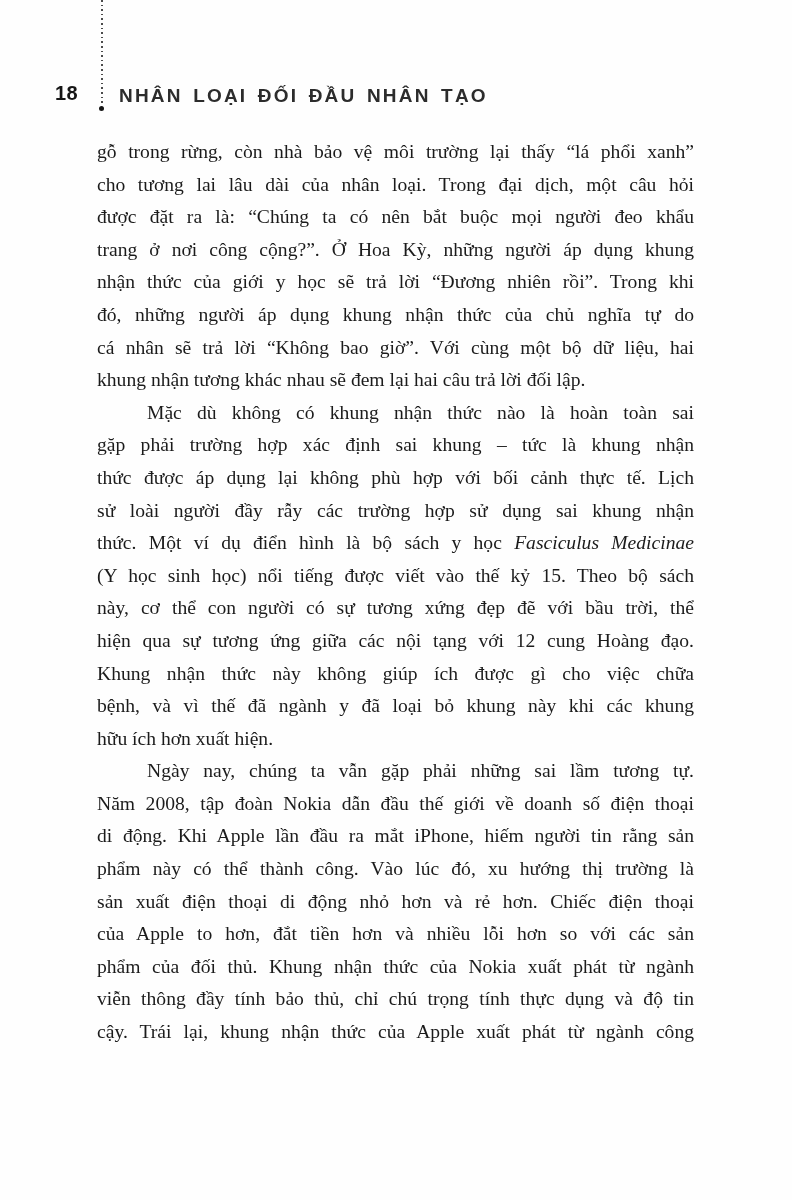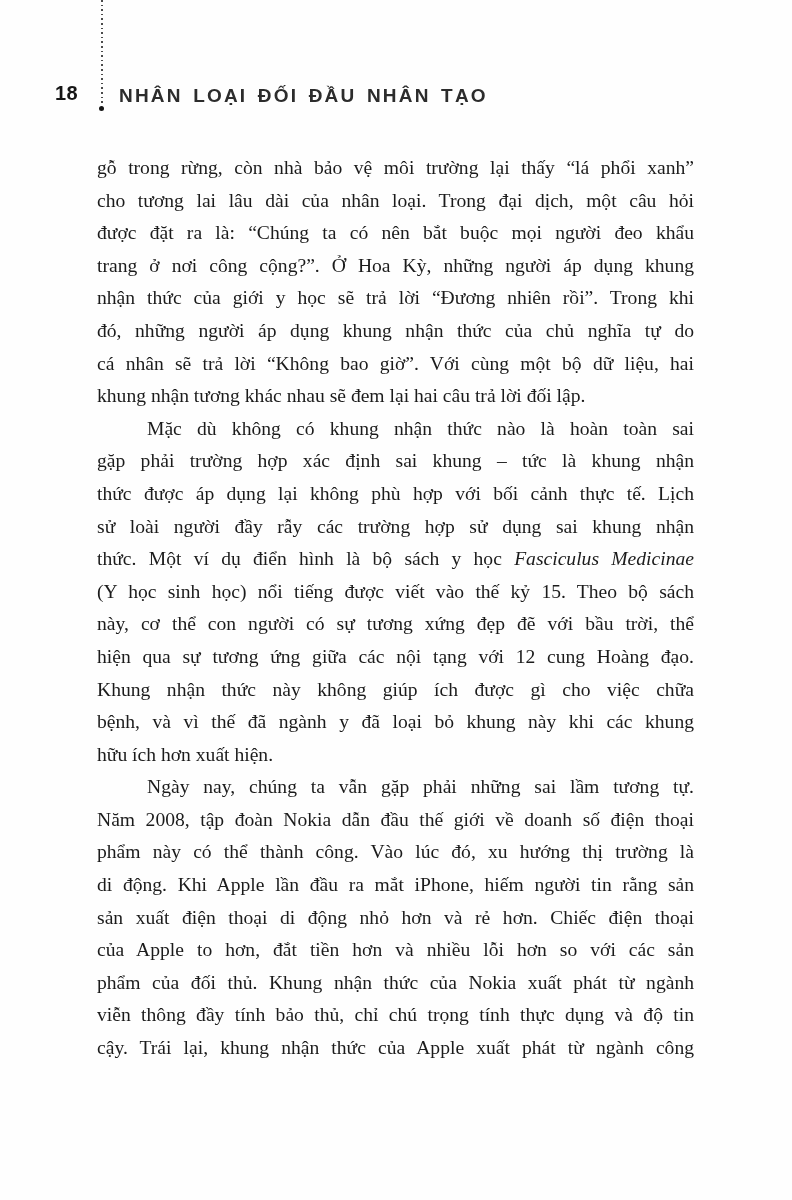--- a/index.html
+++ b/index.html
@@ -63,21 +63,21 @@
     letter-spacing: 2.2px;
     word-spacing: 3px;
     color: #2c2c2c;
     line-height: 1;
     white-space: nowrap;
   }
   
   .bodytext {
     position: absolute;
     left: 97px;
-    top: 152px;
+    top: 136px;
     width: 597px;
     font-size: 19.6px;
     line-height: 32.6px;
     color: #1b1b1b;
   }
   .para { margin: 0; }
   .para + .para { }
   .line {
     text-align: justify;
     text-align-last: justify;
@@ -120,22 +120,22 @@
       <div class="line"><span>này, cơ thể con người có sự tương xứng đẹp đẽ với bầu trời, thể</span></div>
       <div class="line"><span>hiện qua sự tương ứng giữa các nội tạng với 12 cung Hoàng đạo.</span></div>
       <div class="line"><span>Khung nhận thức này không giúp ích được gì cho việc chữa</span></div>
       <div class="line"><span>bệnh, và vì thế đã ngành y đã loại bỏ khung này khi các khung</span></div>
       <div class="line end"><span>hữu ích hơn xuất hiện.</span></div>
     </div>
 
     <div class="para">
       <div class="line indent"><span>Ngày nay, chúng ta vẫn gặp phải những sai lầm tương tự.</span></div>
       <div class="line"><span>Năm 2008, tập đoàn Nokia dẫn đầu thế giới về doanh số điện thoại</span></div>
+      <div class="line"><span>di động. Khi Apple lần đầu ra mắt iPhone, hiếm người tin rằng sản</span></div>
       <div class="line"><span>phẩm này có thể thành công. Vào lúc đó, xu hướng thị trường là</span></div>
-      <div class="line"><span>di động. Khi Apple lần đầu ra mắt iPhone, hiếm người tin rằng sản</span></div>
       <div class="line"><span>sản xuất điện thoại di động nhỏ hơn và rẻ hơn. Chiếc điện thoại</span></div>
       <div class="line"><span>của Apple to hơn, đắt tiền hơn và nhiều lỗi hơn so với các sản</span></div>
       <div class="line"><span>phẩm của đối thủ. Khung nhận thức của Nokia xuất phát từ ngành</span></div>
       <div class="line"><span>viễn thông đầy tính bảo thủ, chỉ chú trọng tính thực dụng và độ tin</span></div>
       <div class="line"><span>cậy. Trái lại, khung nhận thức của Apple xuất phát từ ngành công</span></div>
     </div>
 
   </div>
 </div>
 

